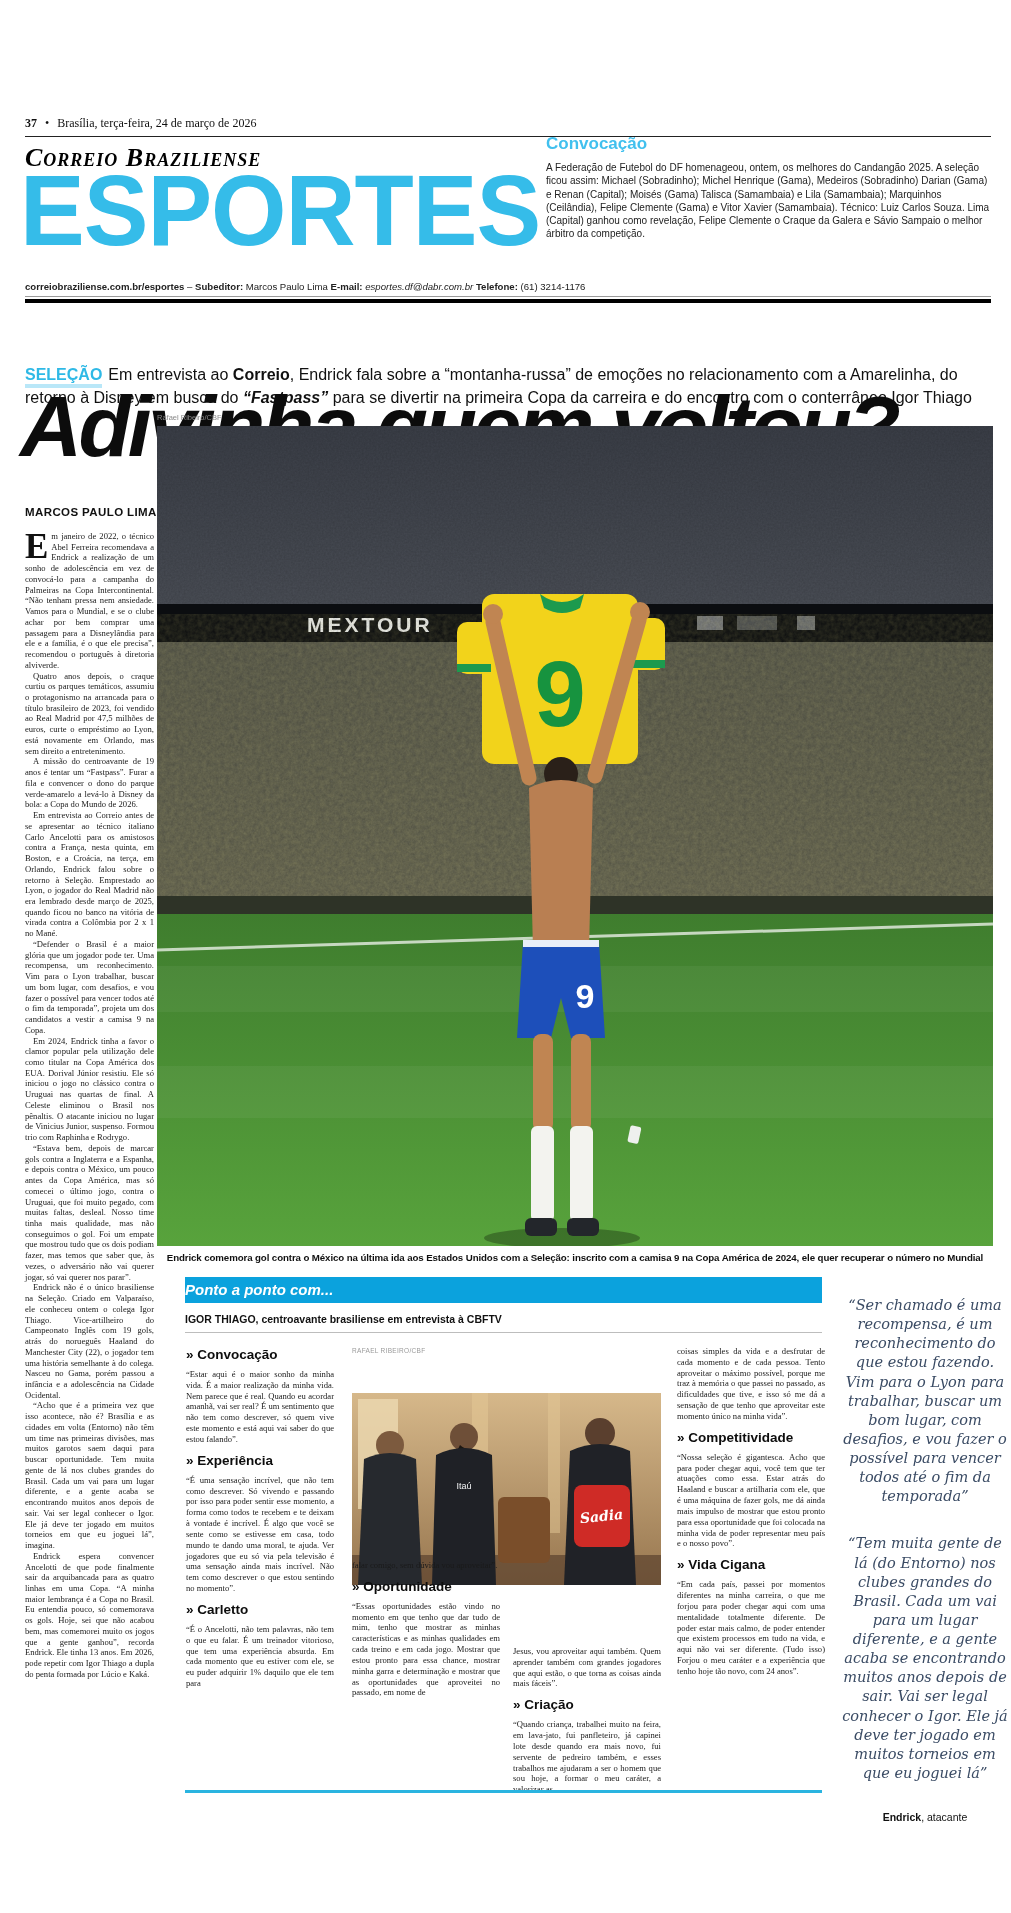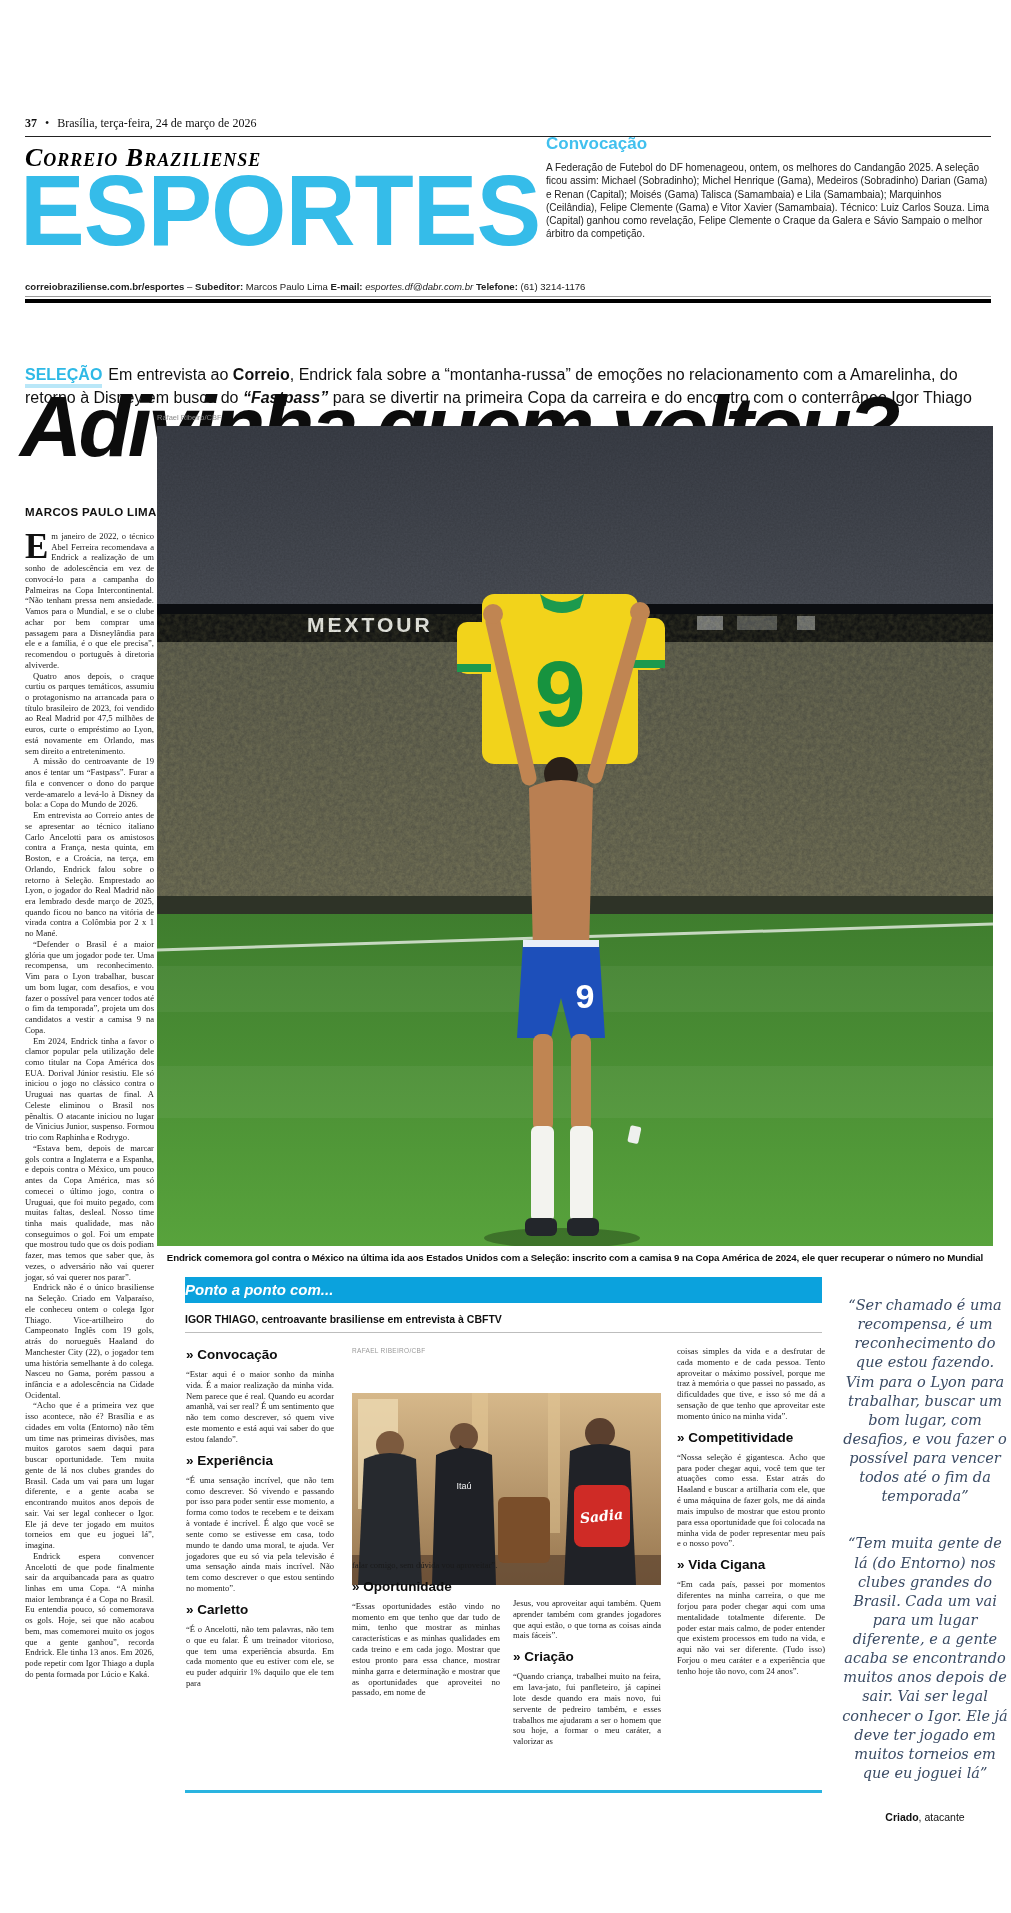--- a/index.html
+++ b/index.html
@@ -70,21 +70,21 @@
               font-weight:bold;font-size:10.5px;color:#111;}
   .kicker-rule{position:absolute;left:185px;top:1332px;width:637px;height:1px;background:#bdbdbd;}
 
   .int-photo-credit{position:absolute;left:352px;top:1347px;font-family:"Liberation Sans",sans-serif;
                     font-size:6.5px;letter-spacing:.3px;color:#9a9a9a;}
   .int-photo{position:absolute;left:352px;top:1357px;width:309px;height:192px;background:#fdba74;margin-top:36px;}
 
   .icol{position:absolute;width:148px;font-size:8.6px;line-height:1.26;text-align:justify;color:#1a1a1a;}
   #icol1{left:186px;top:1346px;}
   #icol2{left:352px;top:1560px;}
-  #icol3{left:513px;top:1598px;}
+  #icol3{left:513px;top:1646px;}
   #icol4{left:677px;top:1346px;}
   .icol p{margin:0 0 3px;text-indent:7px;}
   .icol p.cont{text-indent:0;}
   .ihead{font-family:"Liberation Sans",sans-serif;font-weight:bold;font-size:13.5px;color:#0d0d0d;
          margin:7px 0 6px;}
   .ihead.first{margin-top:0;}
 
   .bottom-rule{position:absolute;left:185px;top:1790px;width:637px;height:3px;background:#2ab4e0;}
 
   
@@ -304,17 +304,17 @@
     <div class="ihead">» Vida Cigana</div>
     <p class="cont">“Em cada país, passei por momentos diferentes na minha carreira, o que me forjou para poder chegar aqui com uma mentalidade totalmente diferente. De poder estar mais calmo, de poder entender que existem processos em tudo na vida, e aqui não vai ser diferente. (Tudo isso) Forjou o meu caráter e a experiência que tenho hoje tão novo, com 24 anos”.</p>
   </div>
 
   <div class="bottom-rule"></div>
 
   <div class="quotes">
     <p class="q">“Ser chamado é uma recompensa, é um reconhecimento do que estou fazendo. Vim para o Lyon para trabalhar, buscar um bom lugar, com desafios, e vou fazer o possível para vencer todos até o fim da temporada”</p>
     <p class="q">“Tem muita gente de lá (do Entorno) nos clubes grandes do Brasil. Cada um vai para um lugar diferente, e a gente acaba se encontrando muitos anos depois de sair. Vai ser legal conhecer o Igor. Ele já deve ter jogado em muitos torneios em que eu joguei lá”</p>
     <div class="quote-attrib">
-      <span class="name">Criado</span><span>, atacante</span>
+      <span class="name">Endrick</span><span>, atacante</span>
     </div>
   </div>
 
 </div>
 
 </body></html>

